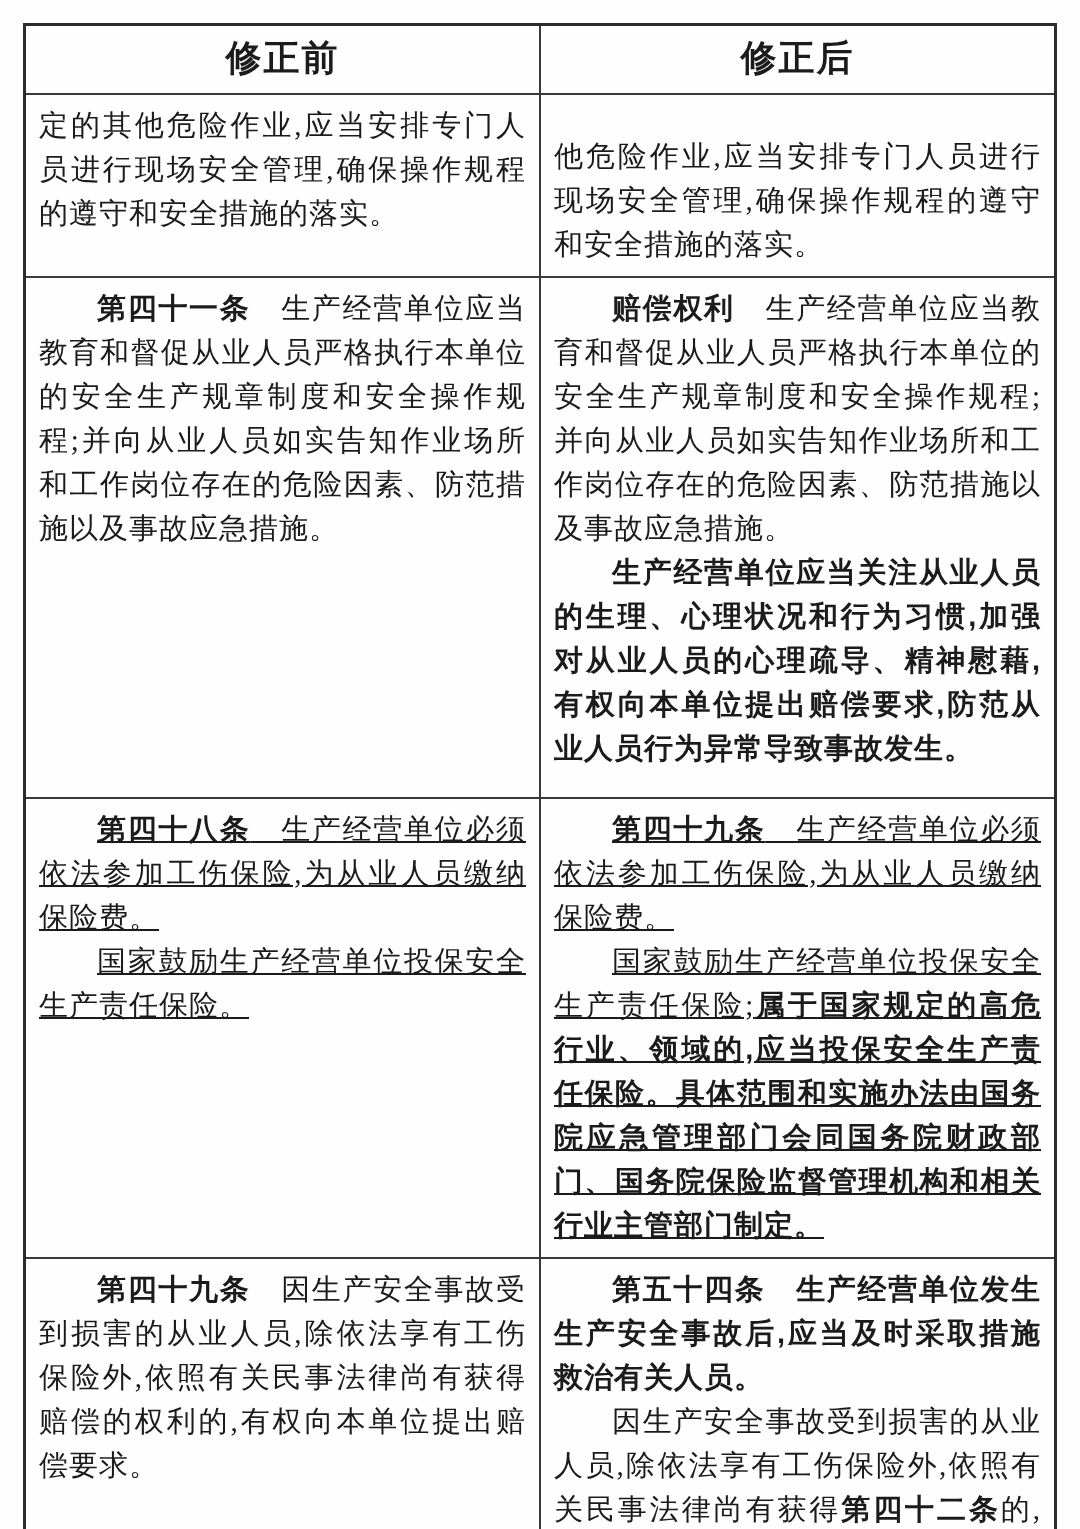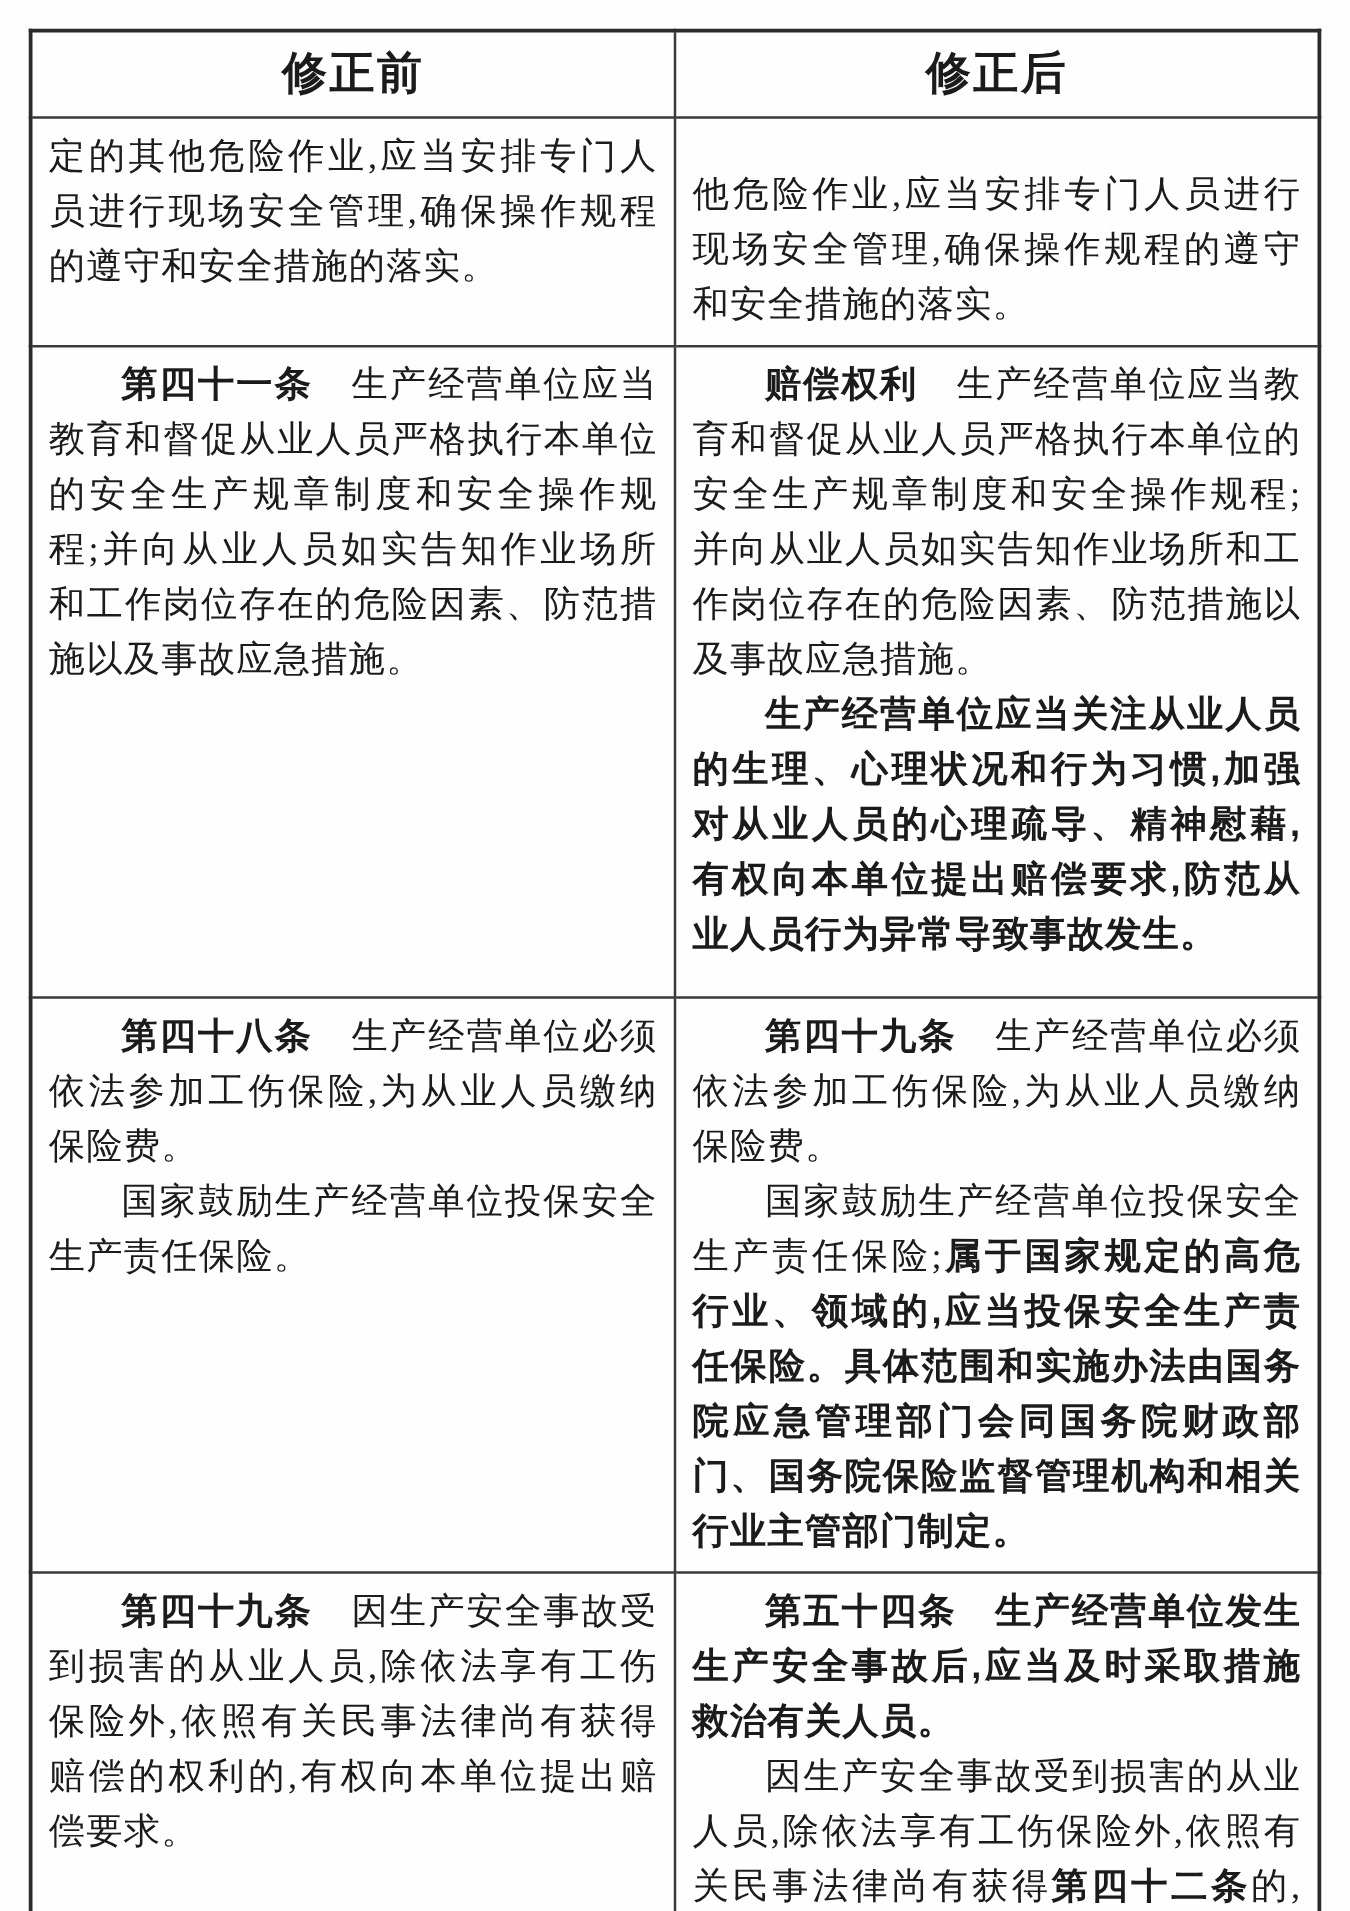--- a/index.html
+++ b/index.html
@@ -46,21 +46,21 @@
   table.cmp td {
     font-size: 29px;
     line-height: 44px;
     text-align: justify;
     text-justify: inter-character;
     letter-spacing: 1px;
   }
   
   tbody tr:nth-child(1) td { height: 134px; }
   tbody tr:nth-child(2) td { height: 521px; margin-left: 20px; }
-  tbody tr:nth-child(3) td { height: 429px; }
+  tbody tr:nth-child(3) td { height: 429px; text-decoration: underline; }
   tbody tr:nth-child(4) td { height: 301px; }
   td p {
     margin: 0;
     text-indent: 2em;
   }
   .run { font-weight: 400; }
   .run.bold {
     font-weight: 700;
     font-family: "Liberation Sans", "DejaVu Sans", sans-serif;
   }

